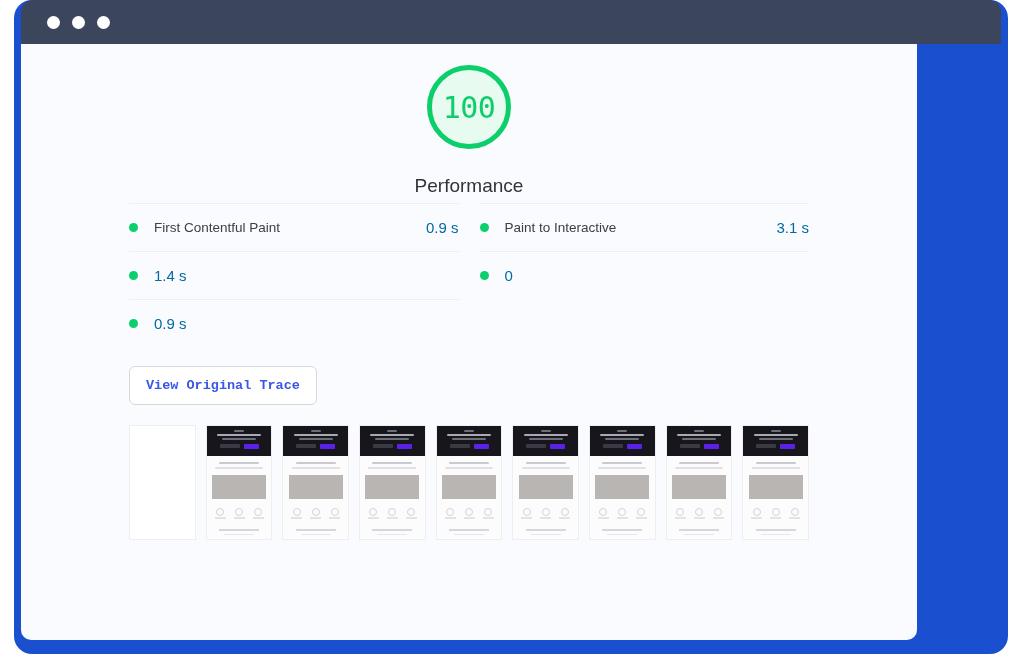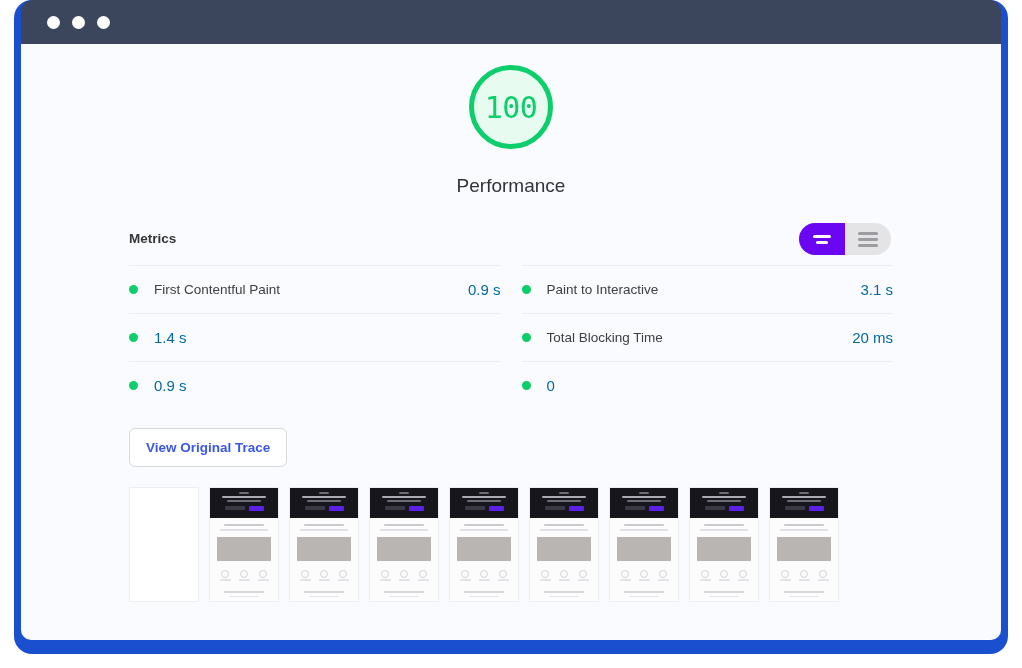--- a/index.html
+++ b/index.html
@@ -45,21 +45,21 @@
     height: 13px;
     border-radius: 50%;
     background: #ffffff;
   }
 
   
   .canvas {
     position: absolute;
     left: 7px;
     top: 44px;
-    width: 980px;
+    width: 896px;
     height: 596px;
     background: #fafbfe;
     border-bottom-left-radius: 10px;
     border-bottom-right-radius: 10px;
     overflow: hidden;
   }
 
   
   .gauge-wrap {
     padding-top: 21px;
@@ -180,21 +180,21 @@
   .trace-btn {
     display: inline-block;
     border: 1px solid #d6d8dc;
     border-radius: 6px;
     background: #ffffff;
     color: #3a57e8;
     font-size: 13.5px;
     font-weight: bold;
     padding: 11px 16px;
     cursor: pointer;
-    font-family: Liberation Sans, sans-serif;
+    font-family: Liberation Mono, monospace;
   }
 
   
   .filmstrip {
     padding: 0 108px;
     margin-top: 20px;
     display: flex;
     gap: 10px;
   }
   .thumb {
@@ -266,35 +266,20 @@
 
   <div class="canvas">
 
     <div class="gauge-wrap">
       <div class="gauge">
         <span class="gauge-score">100</span>
       </div>
       <div class="gauge-title">Performance</div>
     </div>
 
-    <div class="metrics-head">
-      <span class="metrics-label">Metrics</span>
-
-      <div class="toggle">
-        <div class="toggle-seg active">
-          <div class="bar w1"></div>
-          <div class="bar w2"></div>
-        </div>
-        <div class="toggle-seg">
-          <div class="bar w3"></div>
-          <div class="bar w3"></div>
-          <div class="bar w3"></div>
-        </div>
-      </div>
-    </div>
 
     <div class="cols">
 
       <div class="col">
         <div class="mrow">
           <span class="mdot"></span>
           <span class="mname">First Contentful Paint</span>
           <span class="mval">0.9 s</span>
         </div>
         <div class="mrow">
@@ -308,25 +293,20 @@
       </div>
 
       <div class="col">
         <div class="mrow">
           <span class="mdot"></span>
           <span class="mname">Paint to Interactive</span>
           <span class="mval">3.1 s</span>
         </div>
         <div class="mrow">
           <span class="mdot"></span>
-          <span class="mname">Total Blocking Time</span>
-          <span class="mval">20 ms</span>
-        </div>
-        <div class="mrow">
-          <span class="mdot"></span>
           <span class="mval">0</span>
         </div>
       </div>
 
     </div>
 
 
     <div class="btn-wrap">
       <button class="trace-btn">View Original Trace</button>
     </div>

